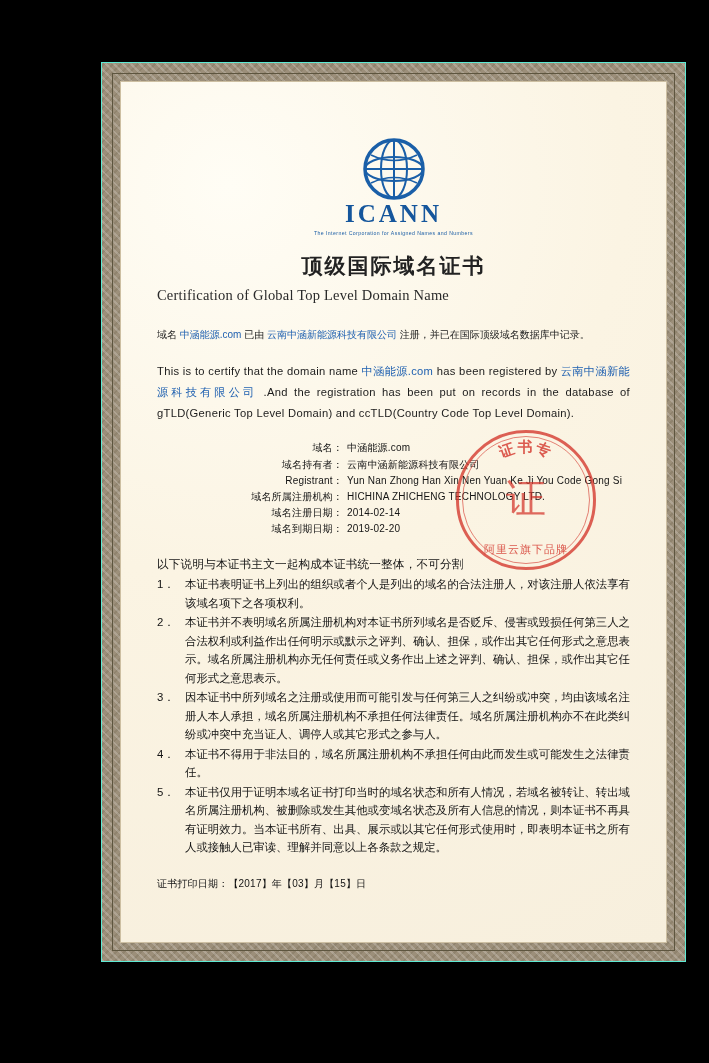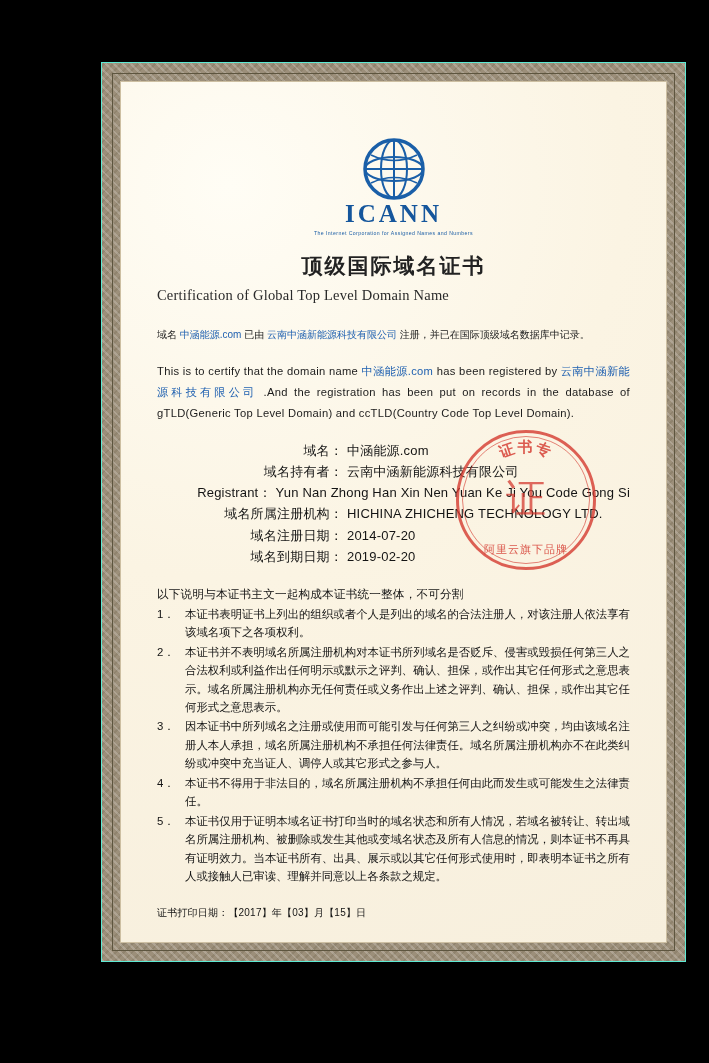--- a/index.html
+++ b/index.html
@@ -129,21 +129,21 @@
     text-decoration: none;
   }
 
   
   .details {
     margin-top: 16px;
     position: relative;
   }
   .detail-row {
     display: flex;
-    font-size: 13px;
+    font-size: 10px;
     line-height: 1.62;
     color: #141414;
     letter-spacing: 0.2px;
   }
   .detail-label {
     width: 186px;
     text-align: right;
     padding-right: 4px;
     white-space: nowrap;
   }
@@ -297,21 +297,21 @@
           <div class="detail-row">
             <span class="detail-label">Registrant：</span>
             <span class="detail-value">Yun Nan Zhong Han Xin Nen Yuan Ke Ji You Code Gong Si</span>
           </div>
           <div class="detail-row">
             <span class="detail-label">域名所属注册机构：</span>
             <span class="detail-value">HICHINA ZHICHENG TECHNOLOGY LTD.</span>
           </div>
           <div class="detail-row">
             <span class="detail-label">域名注册日期：</span>
-            <span class="detail-value">2014-07-20</span>
+            <span class="detail-value">2014-02-14</span>
           </div>
           <div class="detail-row">
             <span class="detail-label">域名到期日期：</span>
             <span class="detail-value">2019-02-20</span>
           </div>
         </div>
 
         <div class="terms-intro">以下说明与本证书主文一起构成本证书统一整体，不可分割</div>
         <div class="terms-list">
           <div class="term-item">

